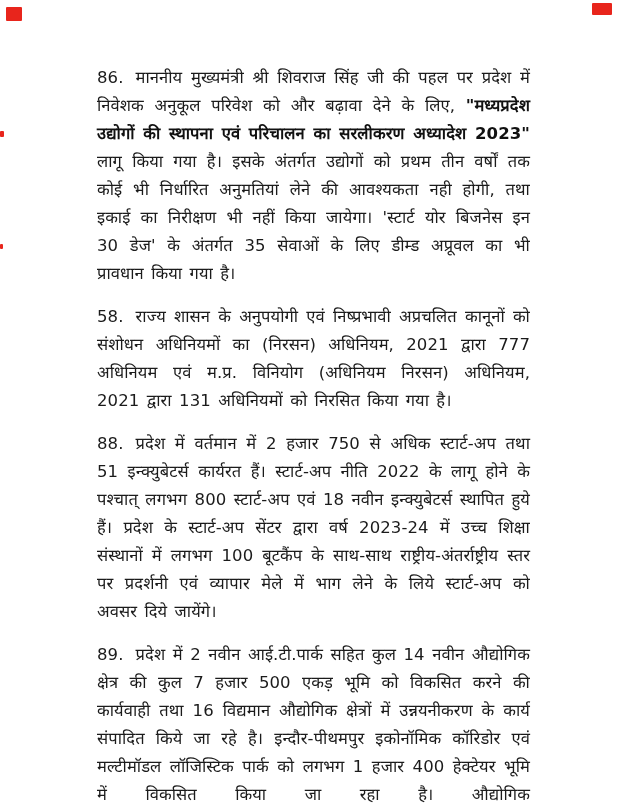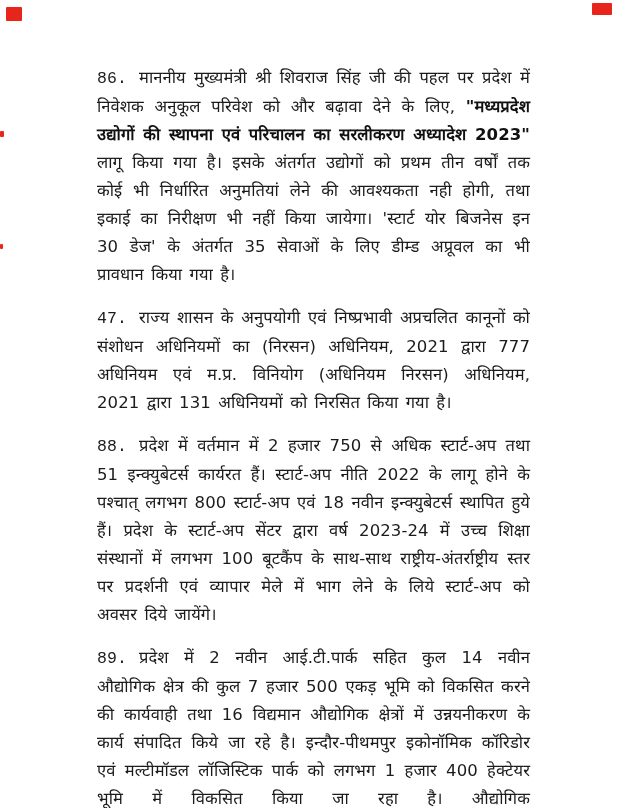--- a/index.html
+++ b/index.html
@@ -29,21 +29,20 @@
     text-align: justify;
     word-spacing: 2px;
     letter-spacing: 0.1px;
   }
   .para.continues {
     
     text-align-last: justify;
   }
   .para-num {
     margin-right: 12px;
-    font-family: Liberation Mono, monospace;
   }
   .run.bold {
     font-weight: bold;
     color: #111111;
   }
   .scan-marks-layer {
     position: absolute;
     inset: 0;
     pointer-events: none;
   }
@@ -58,19 +57,19 @@
 <div class="page">
   <div class="scan-marks-layer">
       <div class="scan-mark" style="left: 6px; top: 7px; width: 16px; height: 14px; background: rgb(232, 37, 28);"></div>
       <div class="scan-mark" style="left: 592px; top: 3px; width: 20px; height: 12px; background: rgb(232, 37, 28);"></div>
       <div class="scan-mark" style="left: 0px; top: 131px; width: 4px; height: 6px; background: rgb(232, 37, 28);"></div>
       <div class="scan-mark" style="left: 0px; top: 244px; width: 3px; height: 5px; background: rgb(232, 37, 28);"></div>
     </div>
   <div class="text-column">
   <p class="para"><span class="para-num">86.</span><span class="para-body"><span class="run">माननीय मुख्यमंत्री श्री शिवराज सिंह जी की पहल पर प्रदेश में निवेशक अनुकूल परिवेश को और बढ़ावा देने के लिए, </span><span class="run bold">"मध्यप्रदेश उद्योगों की स्थापना एवं परिचालन का सरलीकरण अध्यादेश 2023"</span><span class="run"> लागू किया गया है। इसके अंतर्गत उद्योगों को प्रथम तीन वर्षों तक कोई भी निर्धारित अनुमतियां लेने की आवश्यकता नही होगी, तथा इकाई का निरीक्षण भी नहीं किया जायेगा। 'स्टार्ट योर बिजनेस इन 30 डेज' के अंतर्गत 35 सेवाओं के लिए डीम्ड अप्रूवल का भी प्रावधान किया गया है।</span></span></p>
 
-  <p class="para"><span class="para-num">47.</span><span class="para-body"><span class="run">राज्य शासन के अनुपयोगी एवं निष्प्रभावी अप्रचलित कानूनों को संशोधन अधिनियमों का (निरसन) अधिनियम, 2021 द्वारा 777 अधिनियम एवं म.प्र. विनियोग (अधिनियम निरसन) अधिनियम, 2021 द्वारा 131 अधिनियमों को निरसित किया गया है।</span></span></p>
+  <p class="para"><span class="para-num">58.</span><span class="para-body"><span class="run">राज्य शासन के अनुपयोगी एवं निष्प्रभावी अप्रचलित कानूनों को संशोधन अधिनियमों का (निरसन) अधिनियम, 2021 द्वारा 777 अधिनियम एवं म.प्र. विनियोग (अधिनियम निरसन) अधिनियम, 2021 द्वारा 131 अधिनियमों को निरसित किया गया है।</span></span></p>
 
   <p class="para"><span class="para-num">88.</span><span class="para-body"><span class="run">प्रदेश में वर्तमान में 2 हजार 750 से अधिक स्टार्ट-अप तथा 51 इन्क्युबेटर्स कार्यरत हैं। स्टार्ट-अप नीति 2022 के लागू होने के पश्चात् लगभग 800 स्टार्ट-अप एवं 18 नवीन इन्क्युबेटर्स स्थापित हुये हैं। प्रदेश के स्टार्ट-अप सेंटर द्वारा वर्ष 2023-24 में उच्च शिक्षा संस्थानों में लगभग 100 बूटकैंप के साथ-साथ राष्ट्रीय-अंतर्राष्ट्रीय स्तर पर प्रदर्शनी एवं व्यापार मेले में भाग लेने के लिये स्टार्ट-अप को अवसर दिये जायेंगे।</span></span></p>
 
   <p class="para continues"><span class="para-num">89.</span><span class="para-body"><span class="run">प्रदेश में 2 नवीन आई.टी.पार्क सहित कुल 14 नवीन औद्योगिक क्षेत्र की कुल 7 हजार 500 एकड़ भूमि को विकसित करने की कार्यवाही तथा 16 विद्यमान औद्योगिक क्षेत्रों में उन्नयनीकरण के कार्य संपादित किये जा रहे है। इन्दौर-पीथमपुर इकोनॉमिक कॉरिडोर एवं मल्टीमॉडल लॉजिस्टिक पार्क को लगभग 1 हजार 400 हेक्टेयर भूमि में विकसित किया जा रहा है। औद्योगिक</span></span></p>
 </div>
 </div>
 
 </body></html>

